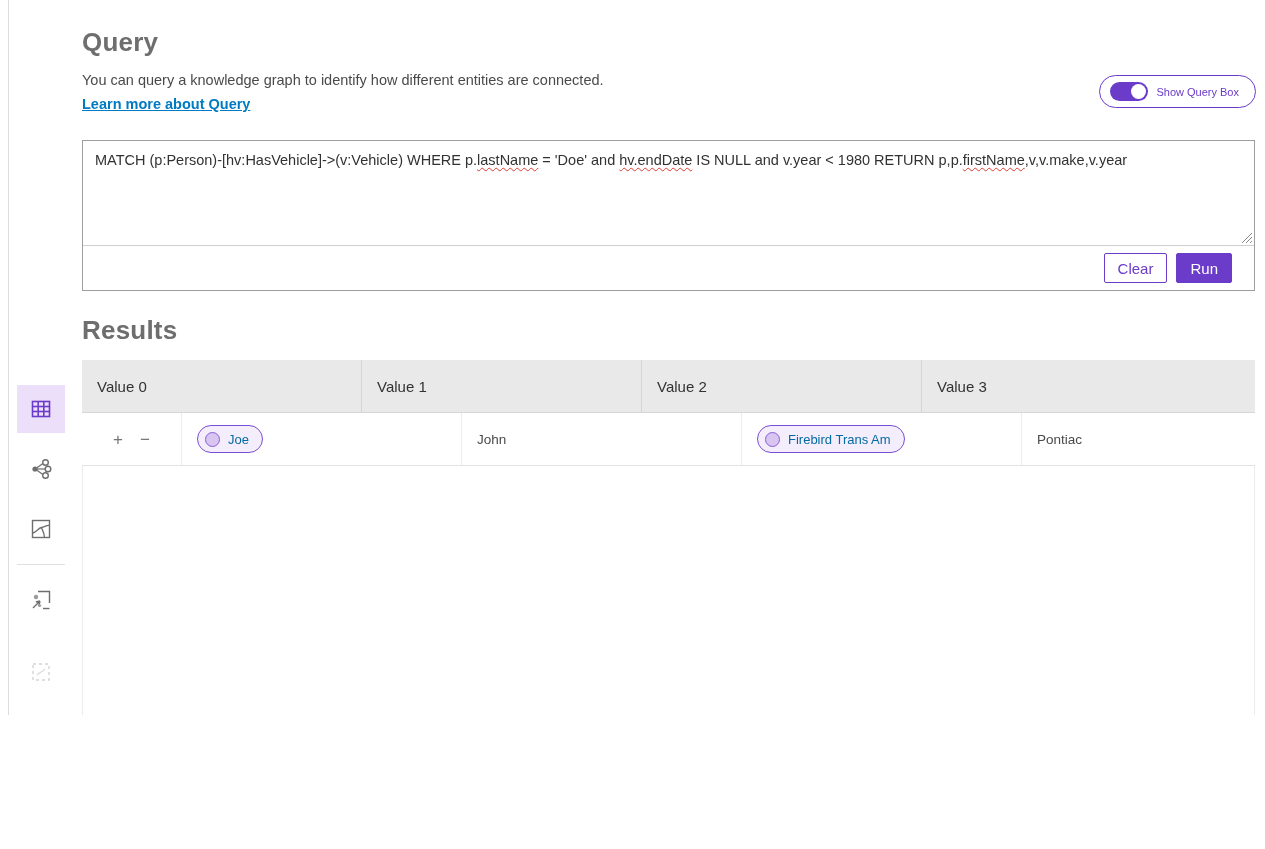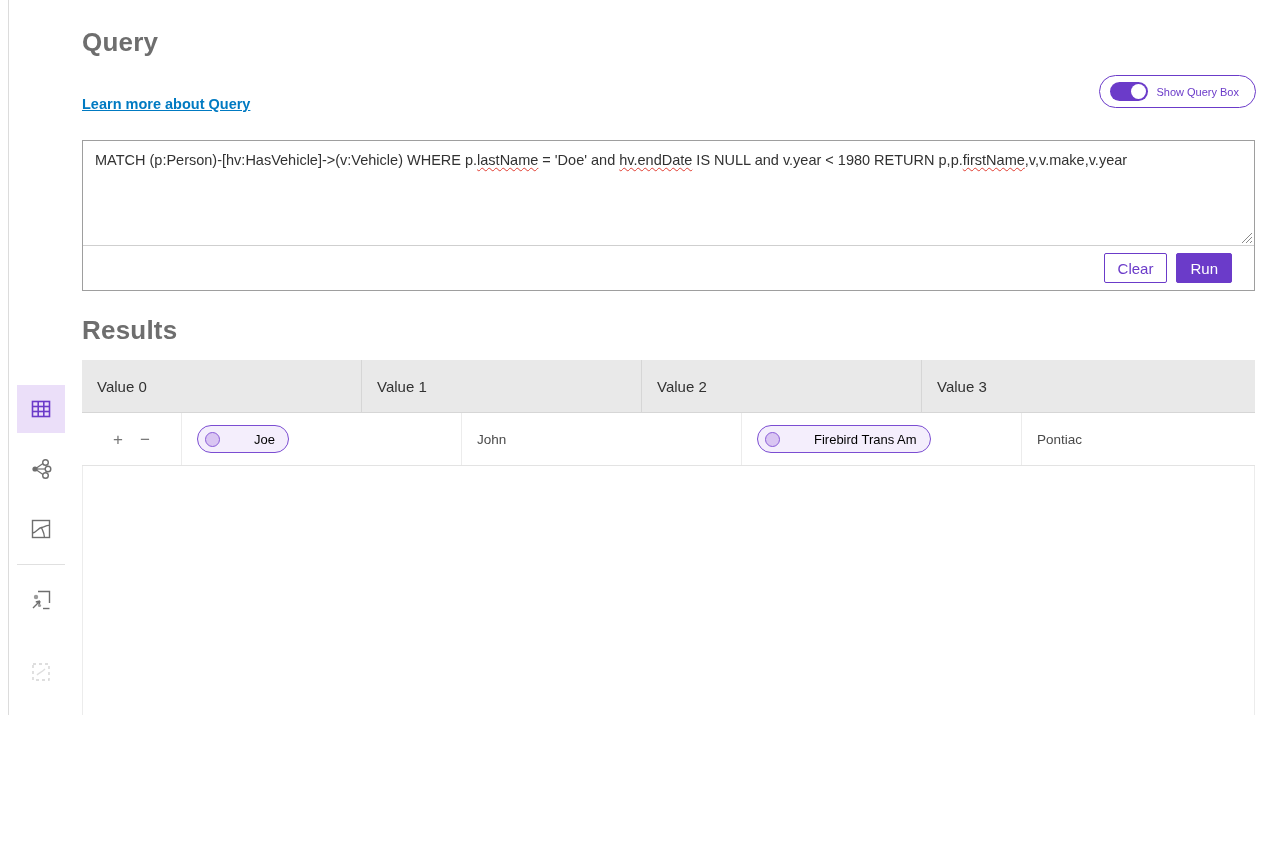--- a/index.html
+++ b/index.html
@@ -44,41 +44,42 @@
   .tbl-row { display: flex; height: 53px; background: #fff; border-bottom: 1px solid #e3e3e3; }
   .tbl-row .cell { display: flex; align-items: center; font-size: 13.5px; color: #4a4a4a; border-right: 1px solid #ececec; }
   .tbl-row .cell:last-child { border-right: none; }
   .col-sel { flex: 0 0 100px; justify-content: center; }
   .col-v { flex: 0 0 280px; padding-left: 15px; }
   .col-last { flex: 1 1 auto; padding-left: 15px; }
   .sel-controls { display: flex; gap: 17px; color: #757575; font-size: 17px; }
   .sel-controls span { cursor: pointer; line-height: 1; }
   .entity-pill { display: inline-flex; align-items: center; gap: 8px; height: 28px; padding: 0 13px 0 7px; border: 1px solid #7b4dd2; border-radius: 14px; background: #f4eefc; cursor: pointer; }
   .entity-dot { width: 15px; height: 15px; border-radius: 50%; background: #d9c5f2; border: 1.5px solid #8a5cd8; }
-  .entity-label { font-size: 13px; color: #000000; margin-left: 26px; }
+  .entity-label { font-size: 13px; color: #0369a1; }
   .tbl-body-space { height: 304px; border-left: 1px solid #ececec; border-right: 1px solid #ececec; background: #fff; }
 
   
   .hscroll { position: absolute; left: 82px; top: 770px; width: 1173px; height: 10px; background: #ededed; }
   .hscroll-thumb { position: absolute; left: 0; top: 0; width: 869px; height: 10px; background: #c6c6c6; cursor: grab; }
 
   
   .pagination { position: absolute; left: 82px; top: 783px; width: 1173px; height: 50px; border: 1px solid #e3e3e3; border-radius: 4px; background: #fff; display: flex; align-items: center; justify-content: flex-start; padding-right: 22px; }
   .page-range { font-size: 14px; color: #9e9e9e; margin-right: 36px; }
   .chev { font-size: 22px; color: #c0c0c0; cursor: default; line-height: 1; width: 20px; text-align: center; }
   .chev + .chev { margin-left: 14px; }
 </style>
 </head>
 <body>
 
 <div class="stage">
 
   <div class="left-divider"></div>
 
   <div class="page-title">Query</div>
+  <div class="page-desc">You can query a knowledge graph to identify how different entities are connected.</div>
   <a class="learn-link">Learn more about Query</a>
 
   <div class="toggle-pill">
     <span class="toggle-switch">
         <span class="toggle-knob"></span>
       </span>
     <span class="toggle-label">Show Query Box</span>
   </div>
 
   <div class="query-box">

